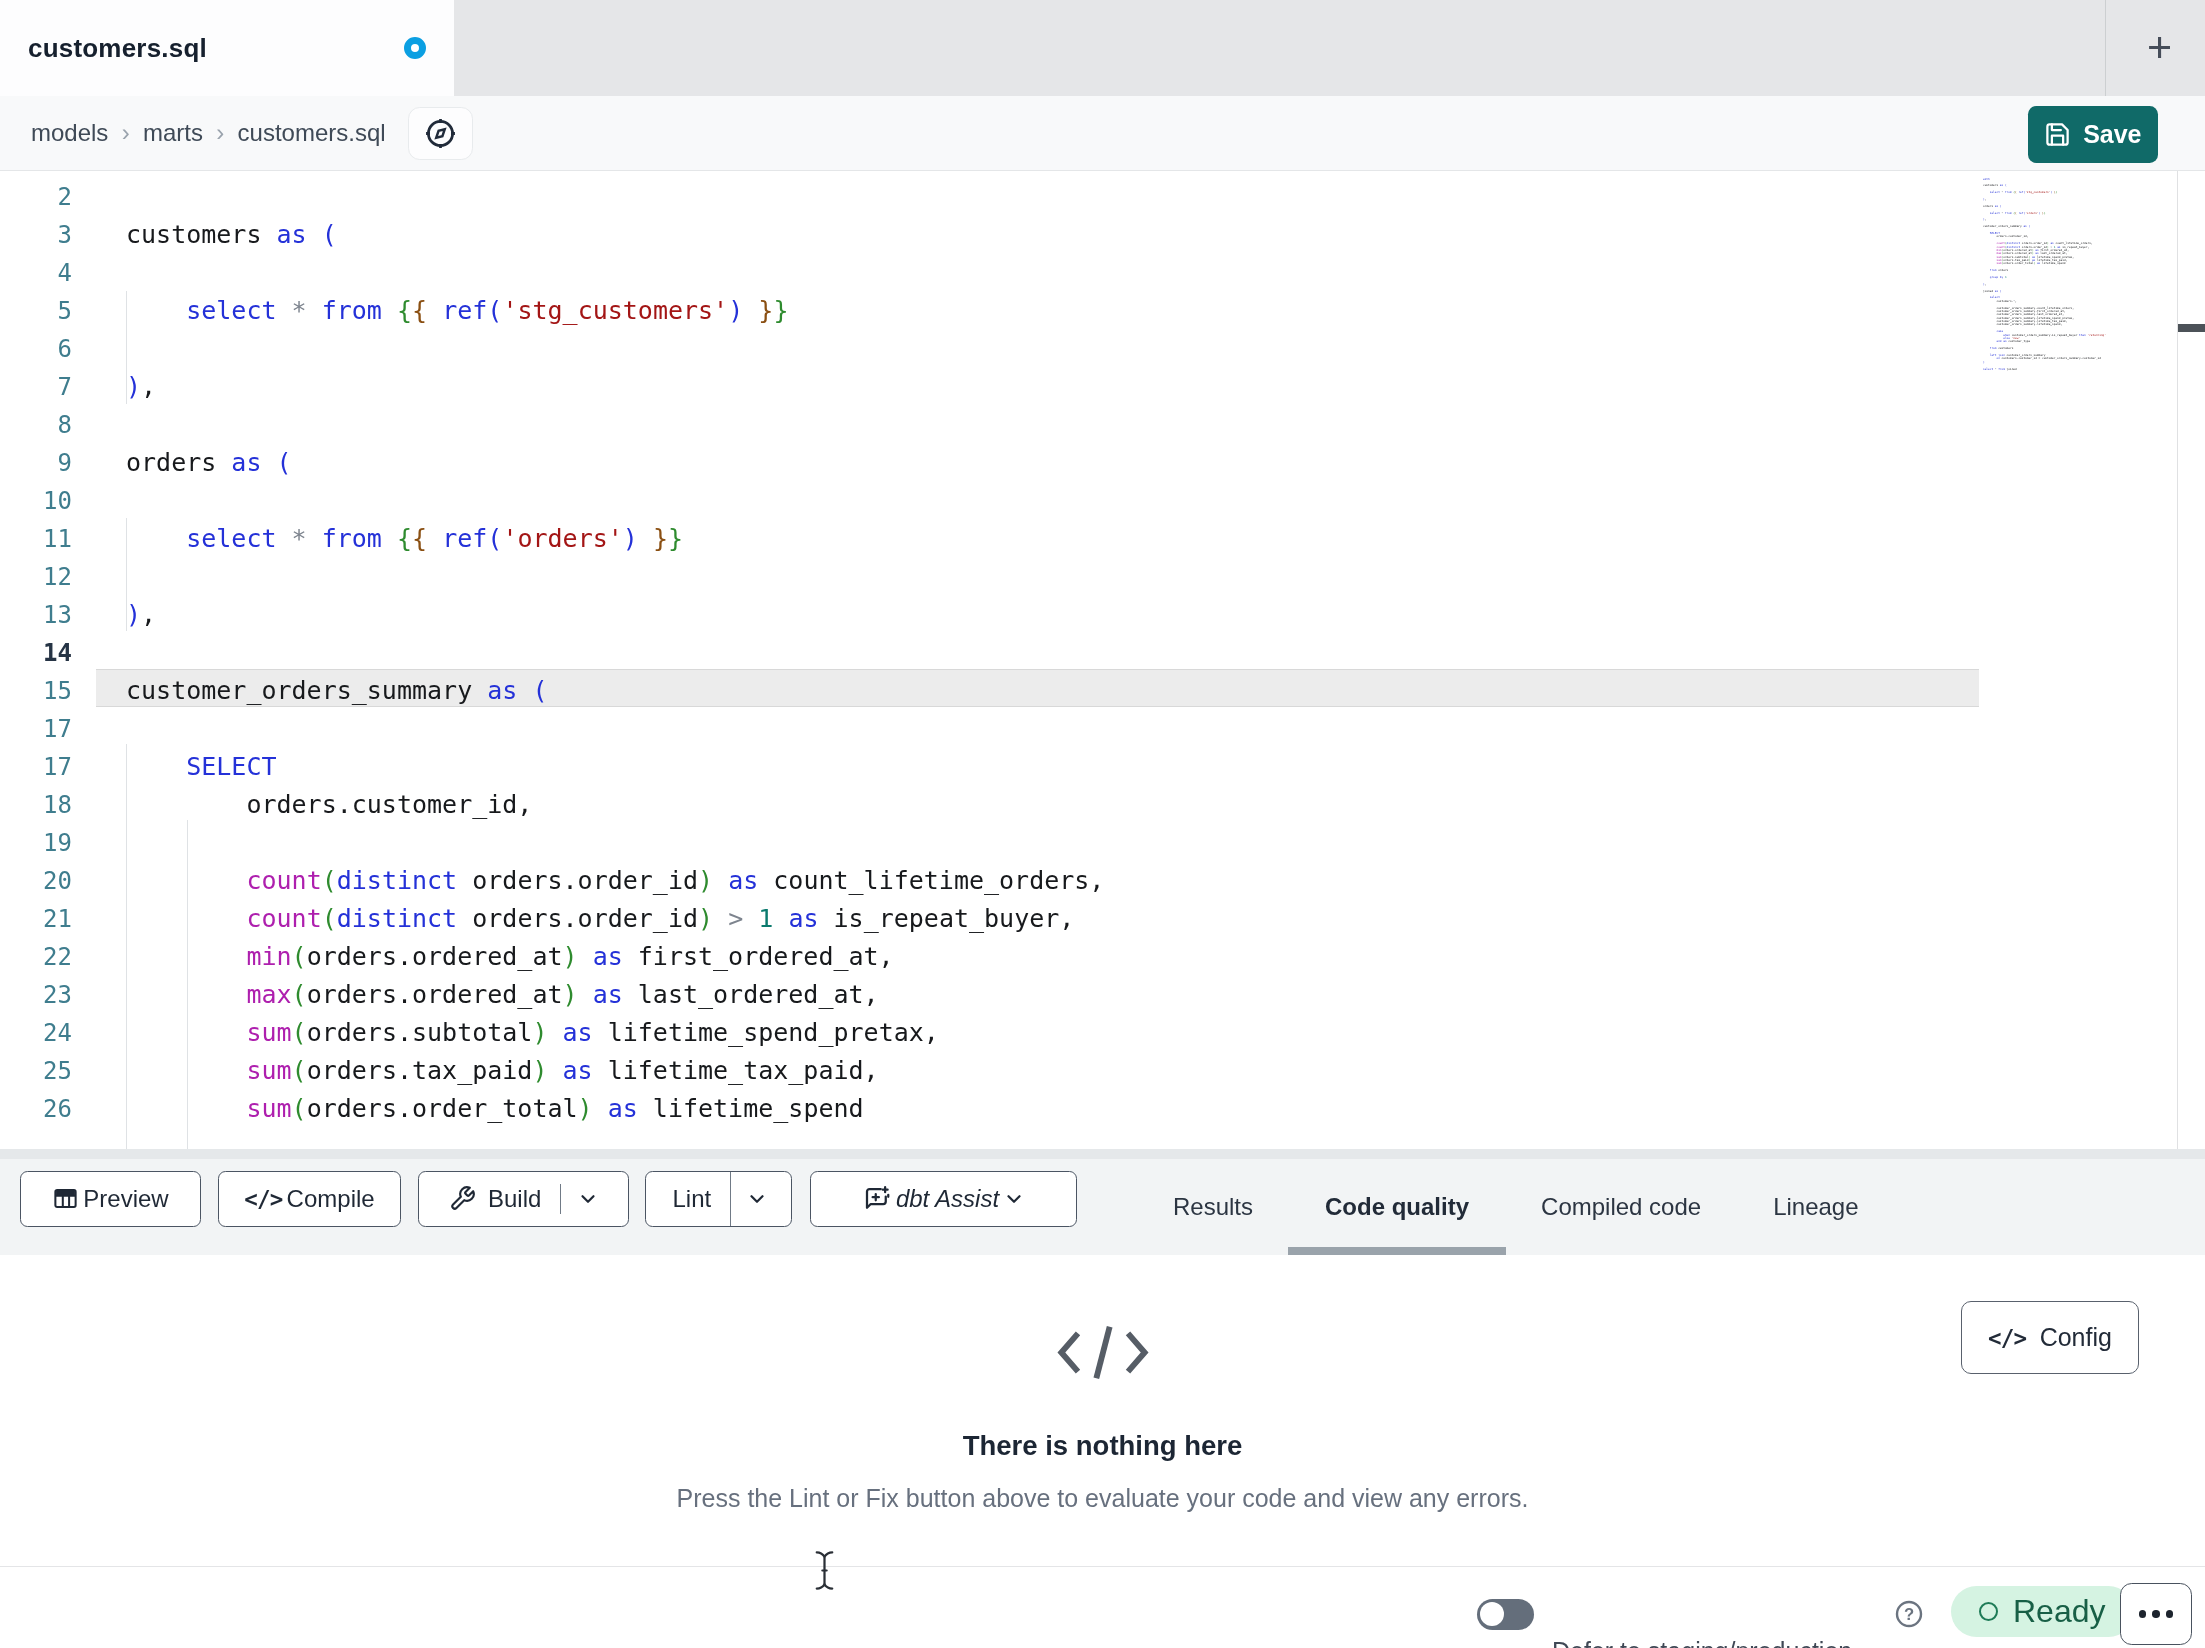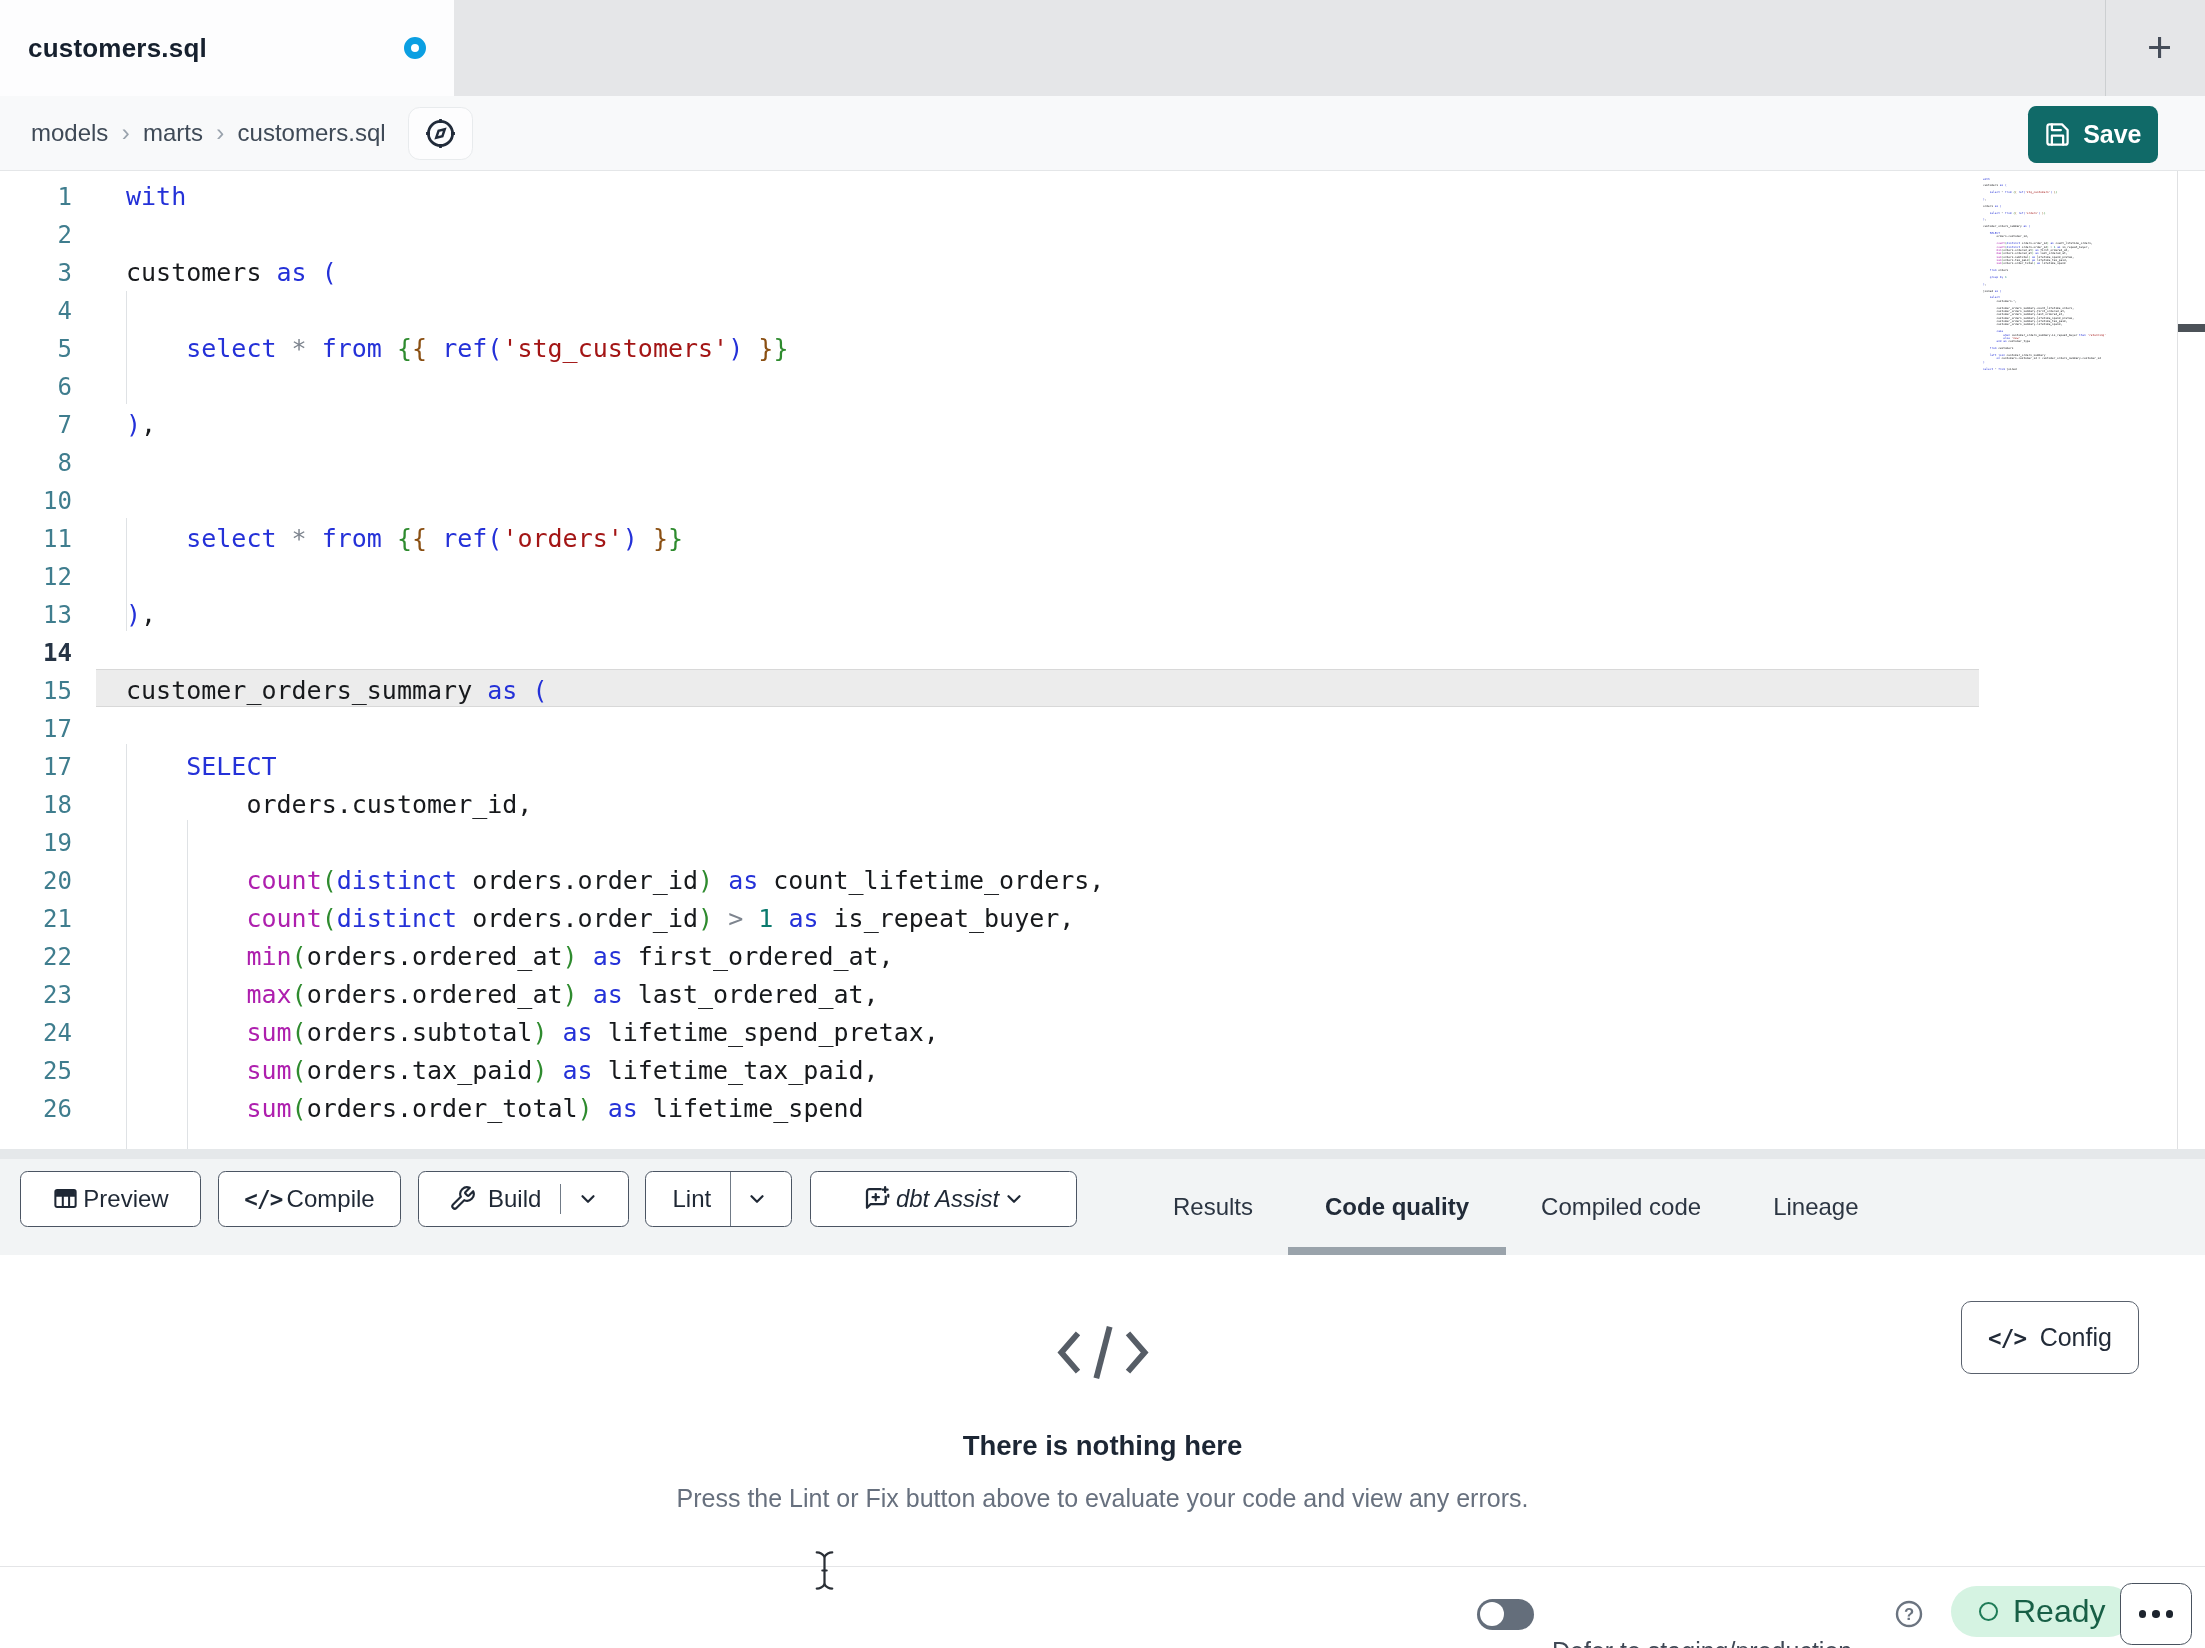--- a/index.html
+++ b/index.html
@@ -138,28 +138,28 @@
           <polyline points="17 21 17 13 7 13 7 21"></polyline>
           <polyline points="7 3 7 8 15 8"></polyline>
         </svg>
       </span>
       <span>Save</span>
     </button>
   </div>
 
   <div class="editor">
     <div class="rows">
-        <div class="crow"><span class="ln">1</span><span class="ct"><span class="tk-k">with</span></span></div>
         <div class="crow"><span class="ln">2</span><span class="ct"></span></div>
         <div class="crow"><span class="ln">3</span><span class="ct"><span class="tk-t">customers </span><span class="tk-k">as</span><span class="tk-t"> </span><span class="tk-bu">(</span></span></div>
         <div class="crow"><span class="ln">4</span><span class="ct"></span></div>
         <div class="crow"><span class="ln">5</span><span class="ct"><span class="tk-t">    </span><span class="tk-k">select</span><span class="tk-t"> </span><span class="tk-o">*</span><span class="tk-t"> </span><span class="tk-k">from</span><span class="tk-t"> </span><span class="tk-bg">{</span><span class="tk-bb">{</span><span class="tk-t"> </span><span class="tk-k">ref</span><span class="tk-bu">(</span><span class="tk-s">'stg_customers'</span><span class="tk-bu">)</span><span class="tk-t"> </span><span class="tk-bb">}</span><span class="tk-bg">}</span></span></div>
         <div class="crow"><span class="ln">6</span><span class="ct"></span></div>
         <div class="crow"><span class="ln">7</span><span class="ct"><span class="tk-bu">)</span><span class="tk-t">,</span></span></div>
         <div class="crow"><span class="ln">8</span><span class="ct"></span></div>
+        <div class="crow"><span class="ln">9</span><span class="ct"><span class="tk-t">orders </span><span class="tk-k">as</span><span class="tk-t"> </span><span class="tk-bu">(</span></span></div>
         <div class="crow"><span class="ln">10</span><span class="ct"></span></div>
         <div class="crow"><span class="ln">11</span><span class="ct"><span class="tk-t">    </span><span class="tk-k">select</span><span class="tk-t"> </span><span class="tk-o">*</span><span class="tk-t"> </span><span class="tk-k">from</span><span class="tk-t"> </span><span class="tk-bg">{</span><span class="tk-bb">{</span><span class="tk-t"> </span><span class="tk-k">ref</span><span class="tk-bu">(</span><span class="tk-s">'orders'</span><span class="tk-bu">)</span><span class="tk-t"> </span><span class="tk-bb">}</span><span class="tk-bg">}</span></span></div>
         <div class="crow"><span class="ln">12</span><span class="ct"></span></div>
         <div class="crow"><span class="ln">13</span><span class="ct"><span class="tk-bu">)</span><span class="tk-t">,</span></span></div>
         <div class="crow active"><span class="ln">14</span><span class="ct"></span></div>
         <div class="crow"><span class="ln">15</span><span class="ct"><span class="tk-t">customer_orders_summary </span><span class="tk-k">as</span><span class="tk-t"> </span><span class="tk-bu">(</span></span></div>
         <div class="crow"><span class="ln">17</span><span class="ct"></span></div>
         <div class="crow"><span class="ln">17</span><span class="ct"><span class="tk-t">    </span><span class="tk-k">SELECT</span></span></div>
         <div class="crow"><span class="ln">18</span><span class="ct"><span class="tk-t">        orders.customer_id,</span></span></div>
         <div class="crow"><span class="ln">19</span><span class="ct"></span></div>

